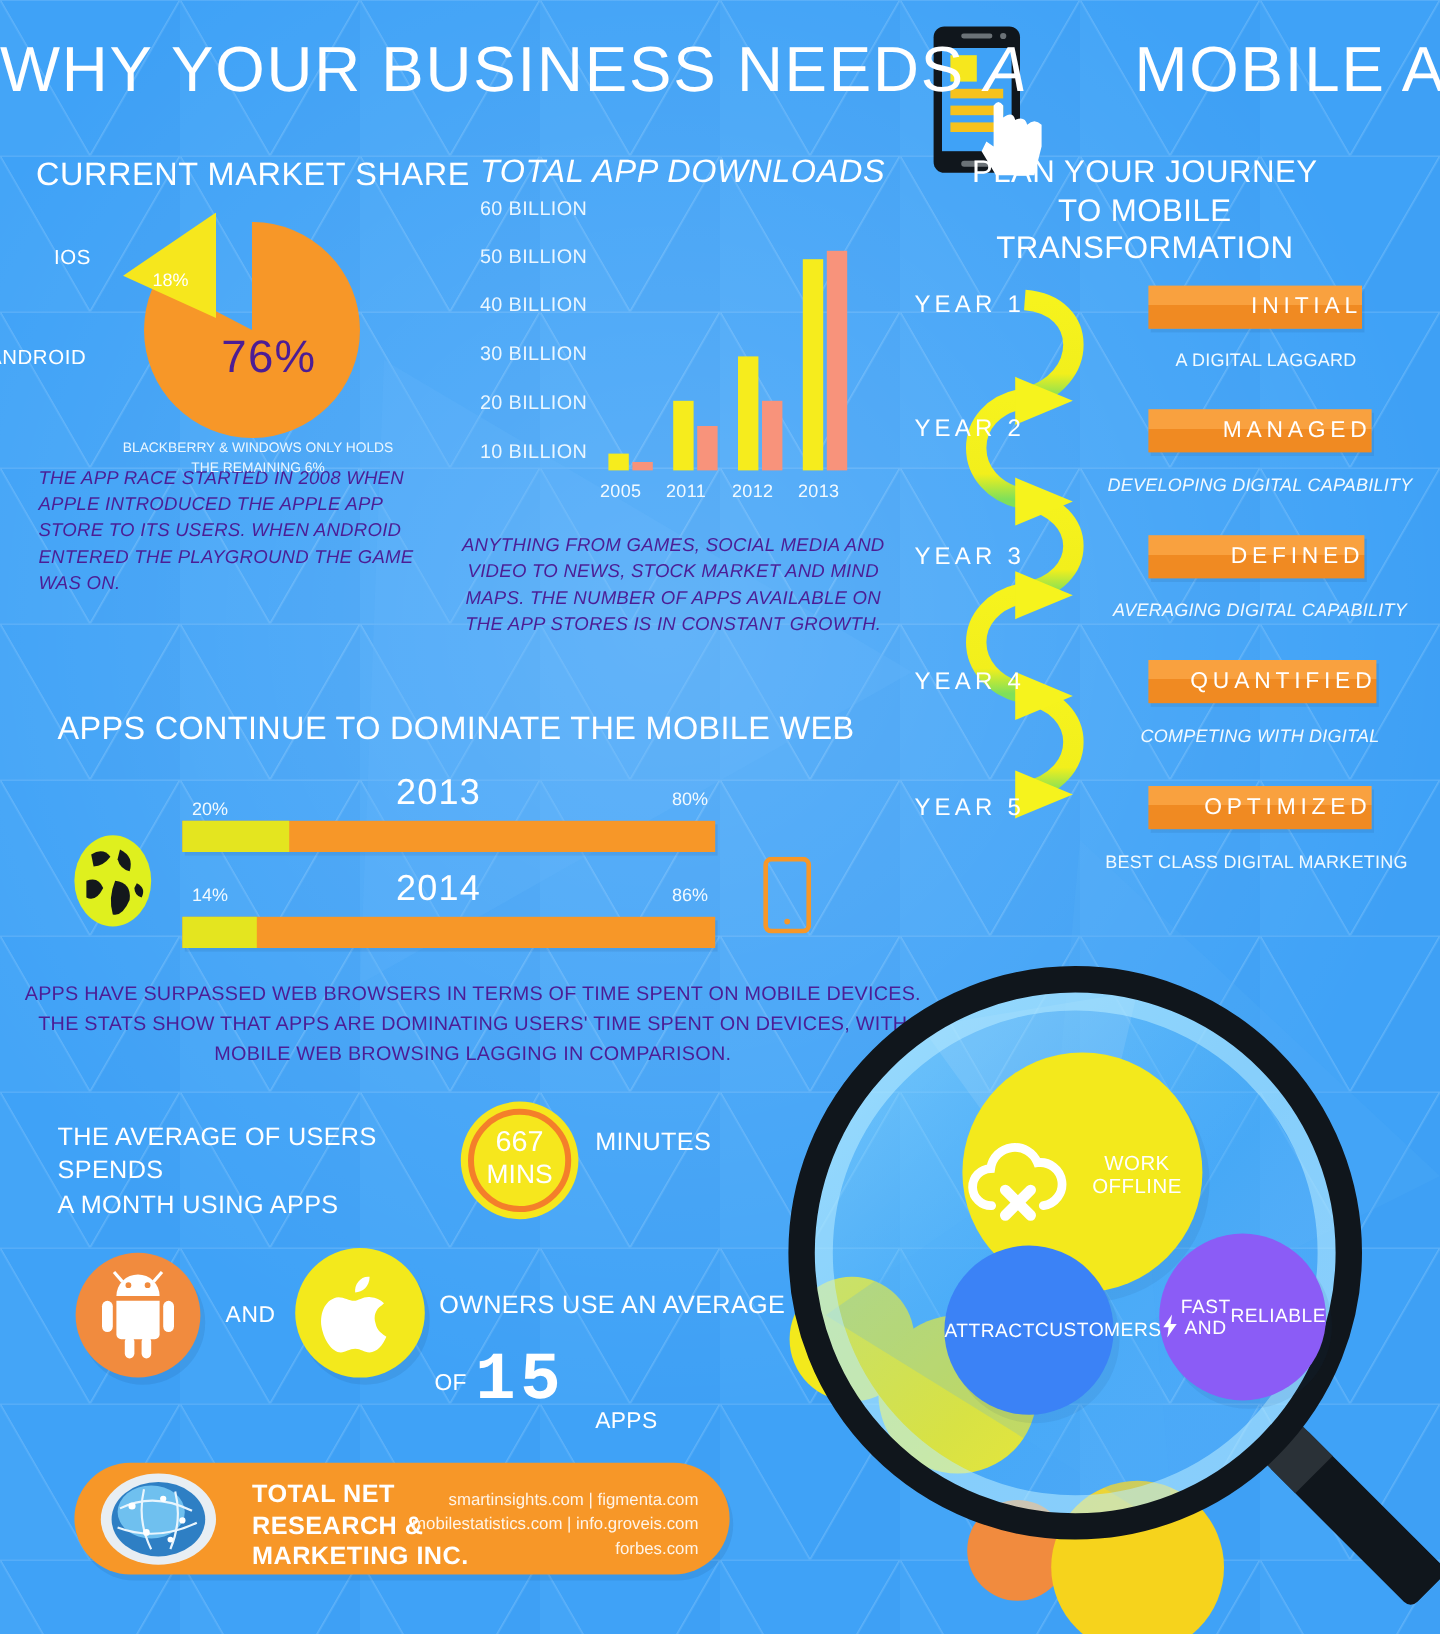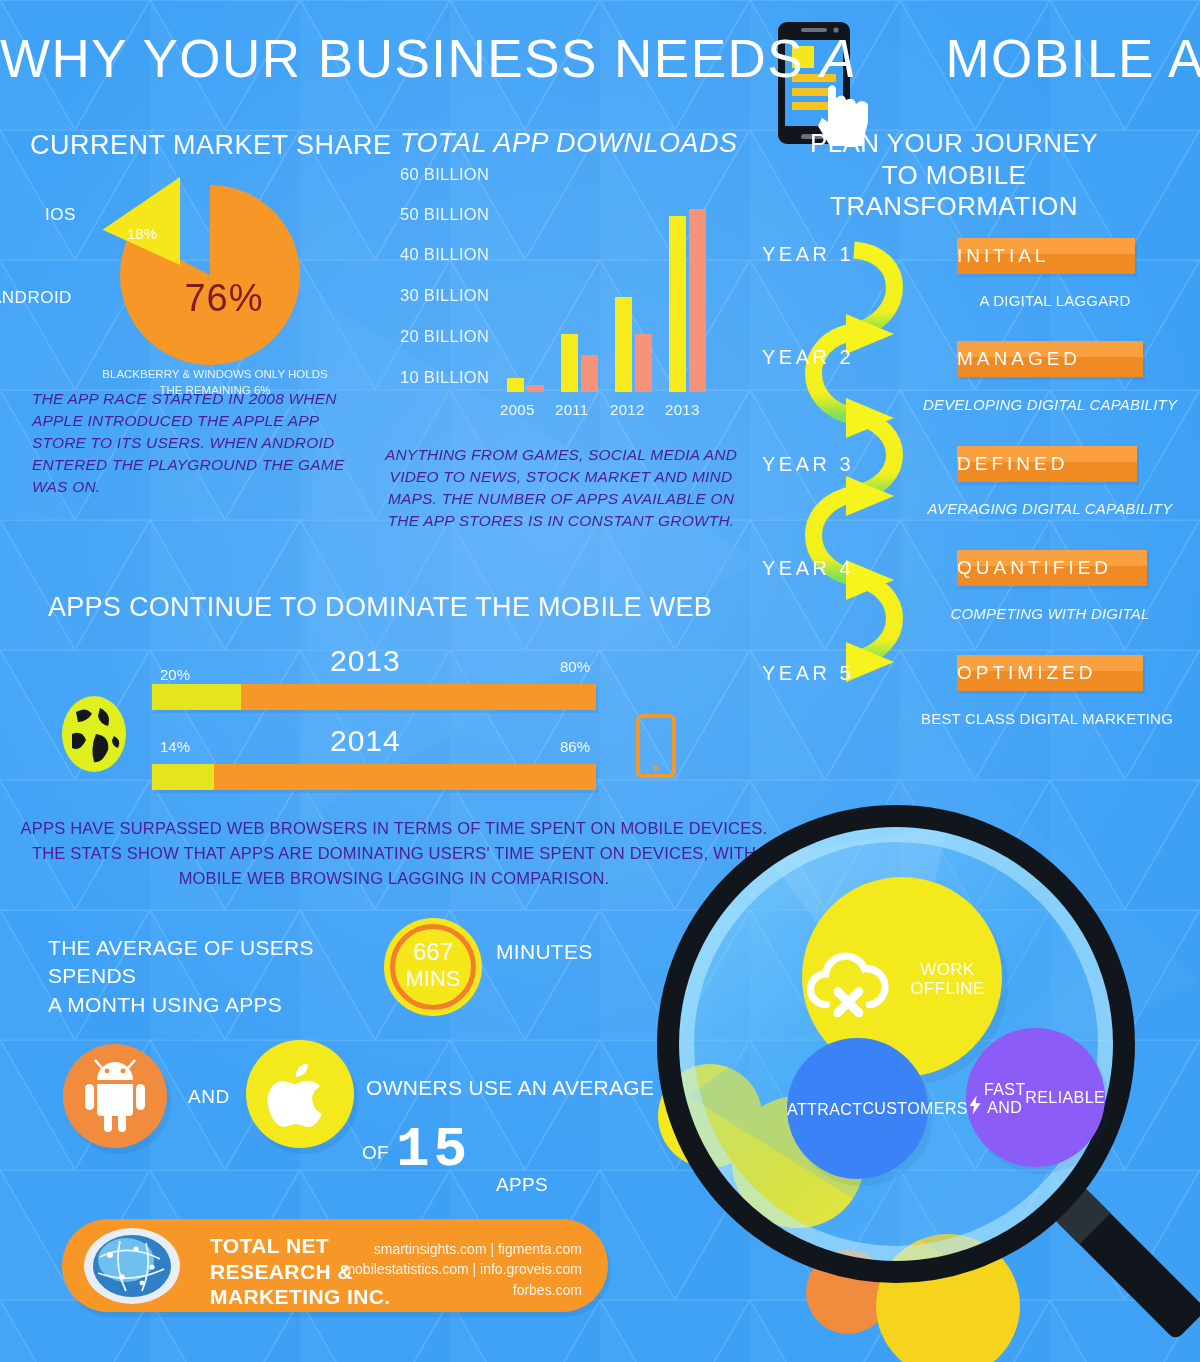--- a/index.html
+++ b/index.html
@@ -39,21 +39,21 @@
     background:#f79728;
     clip-path:polygon(50% 50%, 50% 0, 100% 0, 100% 100%, 0 100%, 0 24%);
   }
   #pie-ios{
     position:absolute;left:-28px;top:-8px;width:176px;height:176px;border-radius:50%;
     background:#f6e71d;
     clip-path:polygon(50% 50%, 50% 0, 6% 30%);
   }
   #pie-pct{
     position:absolute;left:44px;top:92px;width:120px;text-align:center;
-    font-size:38px;font-weight:300;color:#7f1d1d;letter-spacing:1px;
+    font-size:38px;font-weight:300;color:#4c1d95;letter-spacing:1px;
   }
   #ios-pct{position:absolute;left:-8px;top:40px;width:60px;text-align:center;
     font-size:15px;color:#fff;}
   #label-ios{position:absolute;left:-75px;top:20px;font-size:17px;letter-spacing:.5px;}
   #label-android{position:absolute;left:-130px;top:103px;font-size:17px;letter-spacing:.5px;}
   #pie-note{position:absolute;left:-100px;top:182px;width:390px;text-align:center;
     font-size:11.5px;line-height:1.35;color:#eaf6ff;}
 
   
   #bars-area{position:absolute;left:400px;top:165px;width:320px;height:255px;z-index:3;}
@@ -64,21 +64,21 @@
   .bar.y{background:#f6ec1d;left:0;}
   .bar.r{background:#f8937b;left:20px;}
   .xlab{position:absolute;bottom:2px;font-size:15px;color:#f2faff;letter-spacing:.3px;}
 
   
   #journey{position:absolute;left:740px;top:128px;width:460px;height:640px;z-index:3;}
   #journey-title{position:absolute;right:36px;top:0;width:420px;text-align:center;
     font-size:26px;line-height:1.22;letter-spacing:.4px;}
   .yearlab{position:absolute;font-size:20px;letter-spacing:3.5px;color:#fff;}
   .stage-chip{
-    position:absolute;height:36px;line-height:36px;text-align:left;
+    position:absolute;height:36px;line-height:36px;text-align:right;
     font-size:19px;letter-spacing:4px;color:#fff;
     background:linear-gradient(180deg,#f9a13f 0%,#f9a13f 45%,#f08a22 45%,#f08a22 100%);
     box-shadow:2px 3px 0 rgba(20,60,110,.10);
   }
   .stage-cap{position:absolute;font-size:15px;letter-spacing:.2px;color:#f2faff;text-align:center;}
 
   
   #dominate{position:absolute;left:0;top:592px;width:760px;z-index:3;}
   #dominate-title{width:760px;text-align:center;font-size:27px;letter-spacing:.3px;}
   .track{position:absolute;height:26px;background:#f79728;box-shadow:2px 3px 0 rgba(20,60,110,.10);}

